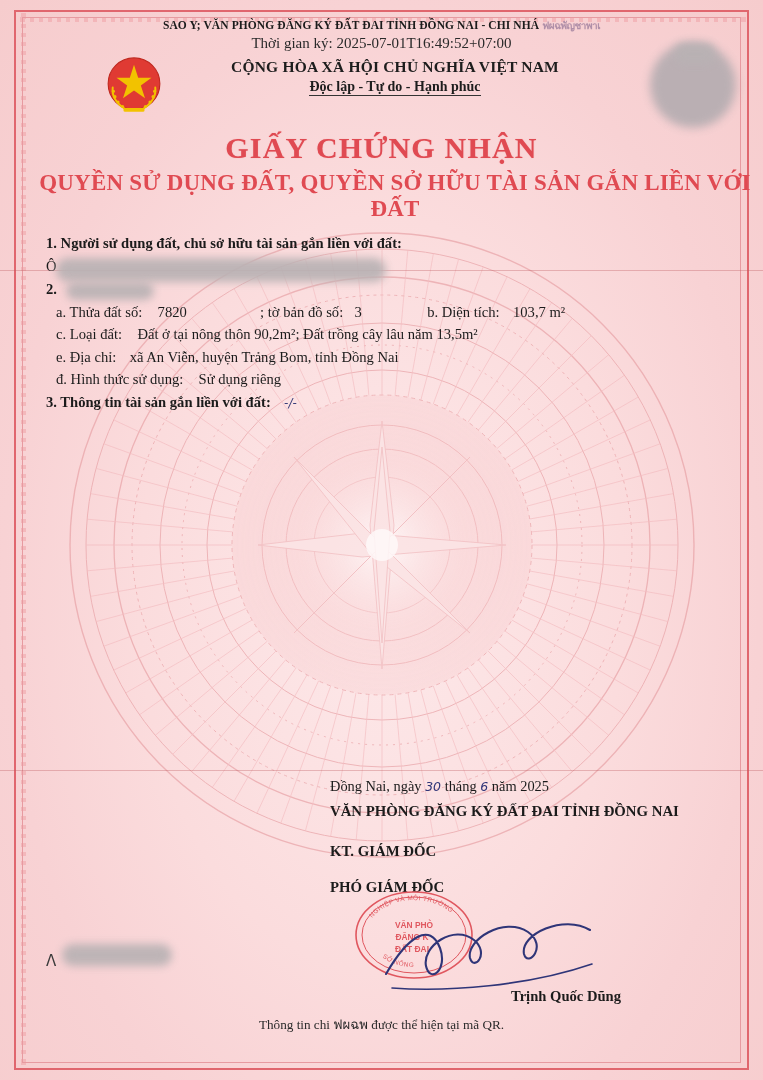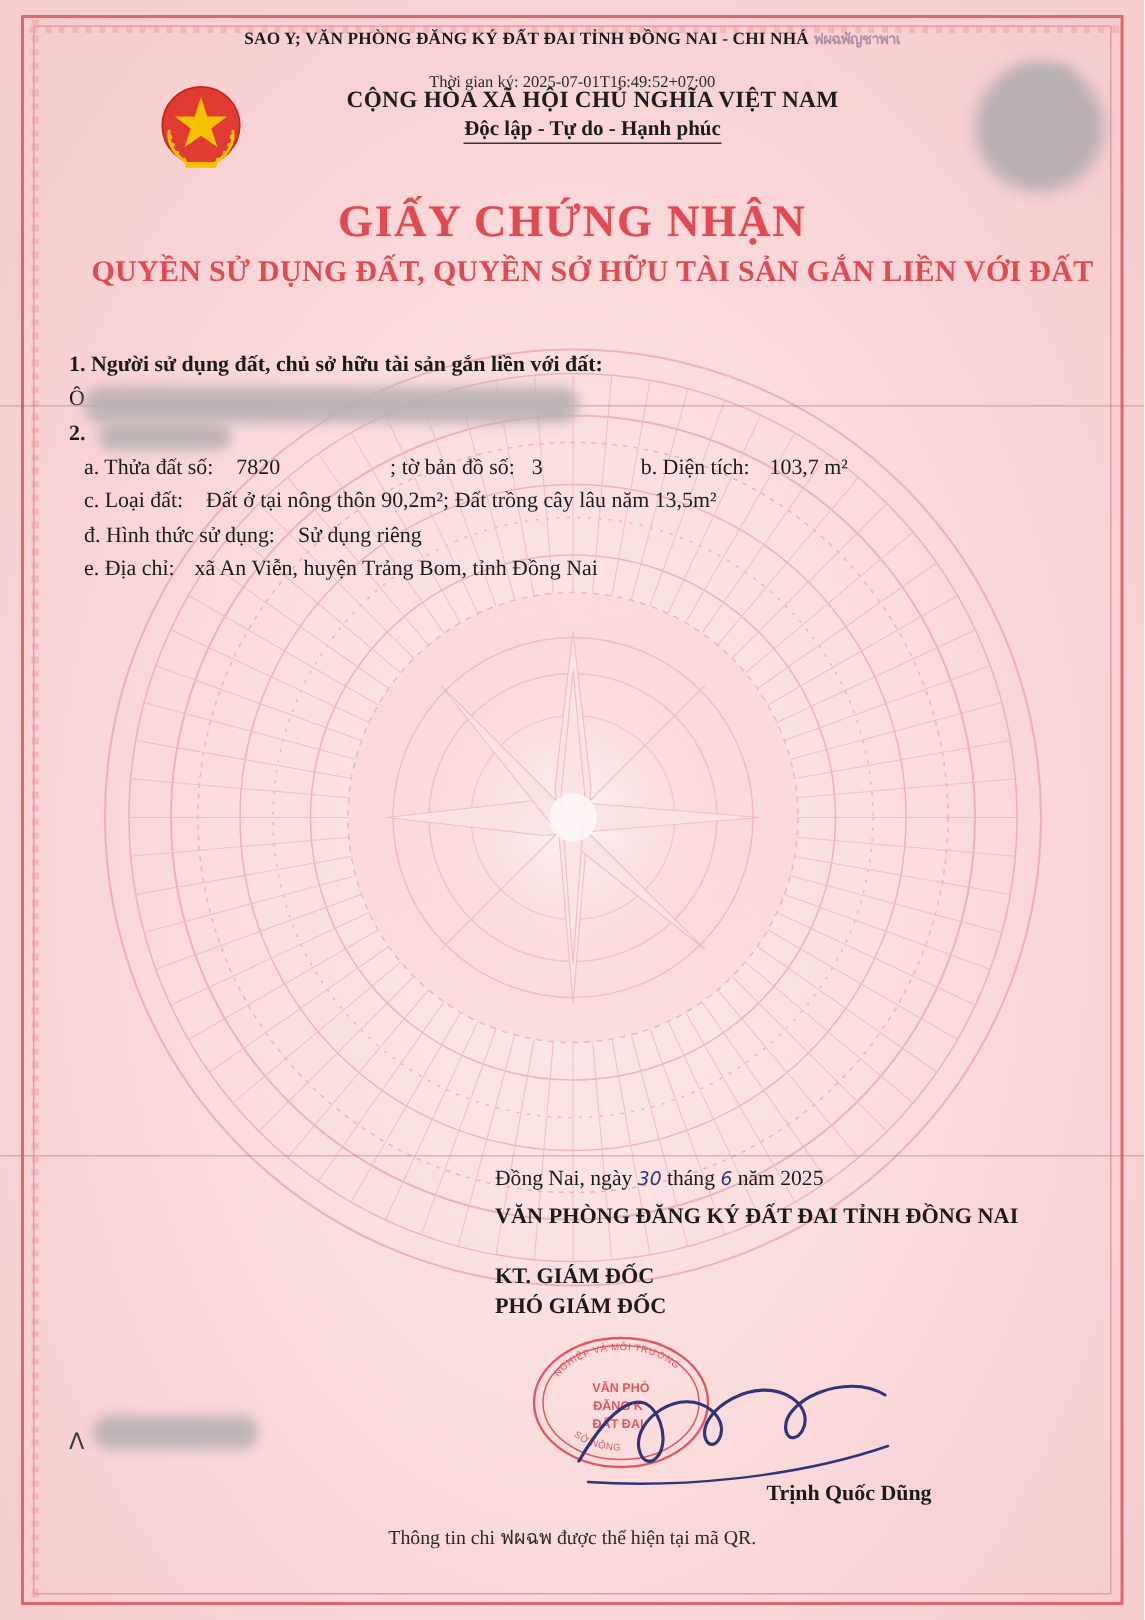--- a/index.html
+++ b/index.html
@@ -96,23 +96,23 @@
     white-space: nowrap;
     text-align: center;
   }
   .saoy .l1 .scribble {
     color: #b08fa8;
     font-family: "DejaVu Sans", sans-serif;
     font-size: 10px;
     letter-spacing: -.5px;
   }
   .saoy .l2 {
-    font-size: 11px;
+    font-size: 15px;
     color: #2a2a2a;
-    margin-top: 16px;
+    margin-top: 2px;
   }
 
   
   .blob {
     position: absolute;
     background: #b9b2b4;
     filter: blur(4px);
     border-radius: 14px;
     opacity: .92;
   }
@@ -161,21 +161,21 @@
     text-align: center;
     color: #e04a52;
     font-weight: bold;
   }
   .title .t1 {
     font-size: 30px;
     letter-spacing: 1.2px;
     text-shadow: 0 0 1px rgba(224,74,82,.4);
   }
   .title .t2 {
-    font-size: 20px;
+    font-size: 23px;
     letter-spacing: .2px;
     margin-top: 5px;
     padding-left: 27px;
   }
 
   
   .body {
     position: absolute;
     left: 46px;
     top: 232px;
@@ -220,21 +220,21 @@
     white-space: nowrap;
   }
   .footer .kt {
     font-weight: bold;
     font-size: 14.8px;
     margin-top: 23px;
   }
   .footer .pho {
     font-weight: bold;
     font-size: 14.8px;
-    margin-top: 3px;
+    margin-top: 19px;
   }
 
   
   .seal {
     position: absolute;
     left: 352px;
     top: 888px;
     width: 124px;
     height: 94px;
   }
@@ -400,31 +400,36 @@
     </div>
 
     <div class="row sub">
       <span>c. Loại đất:</span>
       <span style="display:inline-block;width:8px"></span>
       <span>Đất ở tại nông thôn 90,2m²; Đất trồng cây lâu năm 13,5m²</span>
     </div>
 
 
     <div class="row sub">
+      <span>e. Địa chỉ:</span>
+      <span style="display:inline-block;width:6px"></span>
+      <span>xã An Viễn, huyện Trảng Bom, tỉnh Đồng Nai</span>
+    </div>
+
+    <div class="row sub">
       <span>đ. Hình thức sử dụng:</span>
       <span style="display:inline-block;width:8px"></span>
       <span>Sử dụng riêng</span>
     </div>
 
-    <div class="row sub">
-      <span>e. Địa chỉ:</span>
+    <div class="row">
+      <span class="b">3. Thông tin tài sản gắn liền với đất:</span>
       <span style="display:inline-block;width:6px"></span>
-      <span>xã An Viễn, huyện Trảng Bom, tỉnh Đồng Nai</span>
-    </div>
-
+      <span class="handwrite">-/-</span>
+    </div>
   </div>
 
   <div class="blob" style="left:56px; top:258px; width:330px; height:24px;"></div>
   <div class="blob" style="left:66px; top:282px; width:88px; height:18px;"></div>
 
   <div class="footer">
     <div class="dateline">
       <span>Đồng Nai, ngày</span>
       <span class="hw">30</span>
       <span>tháng</span>

